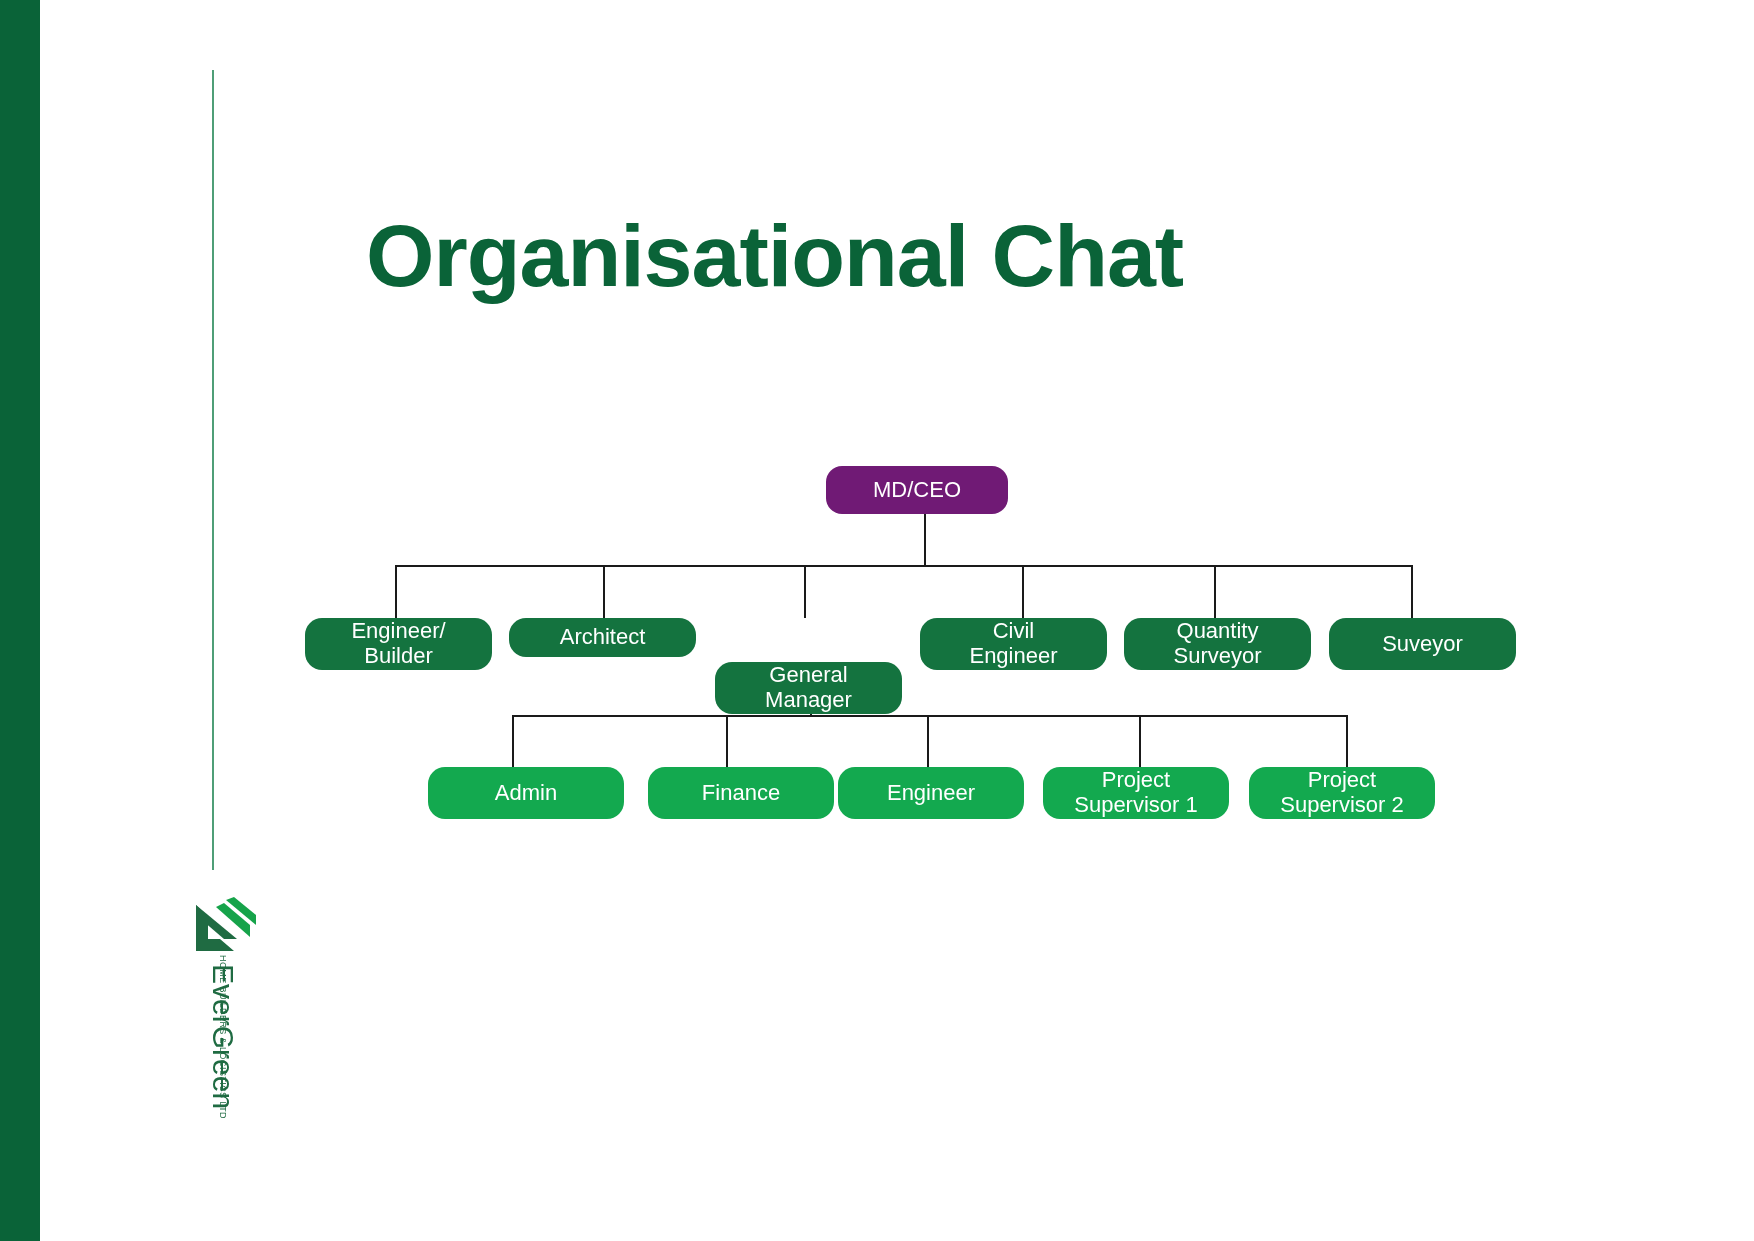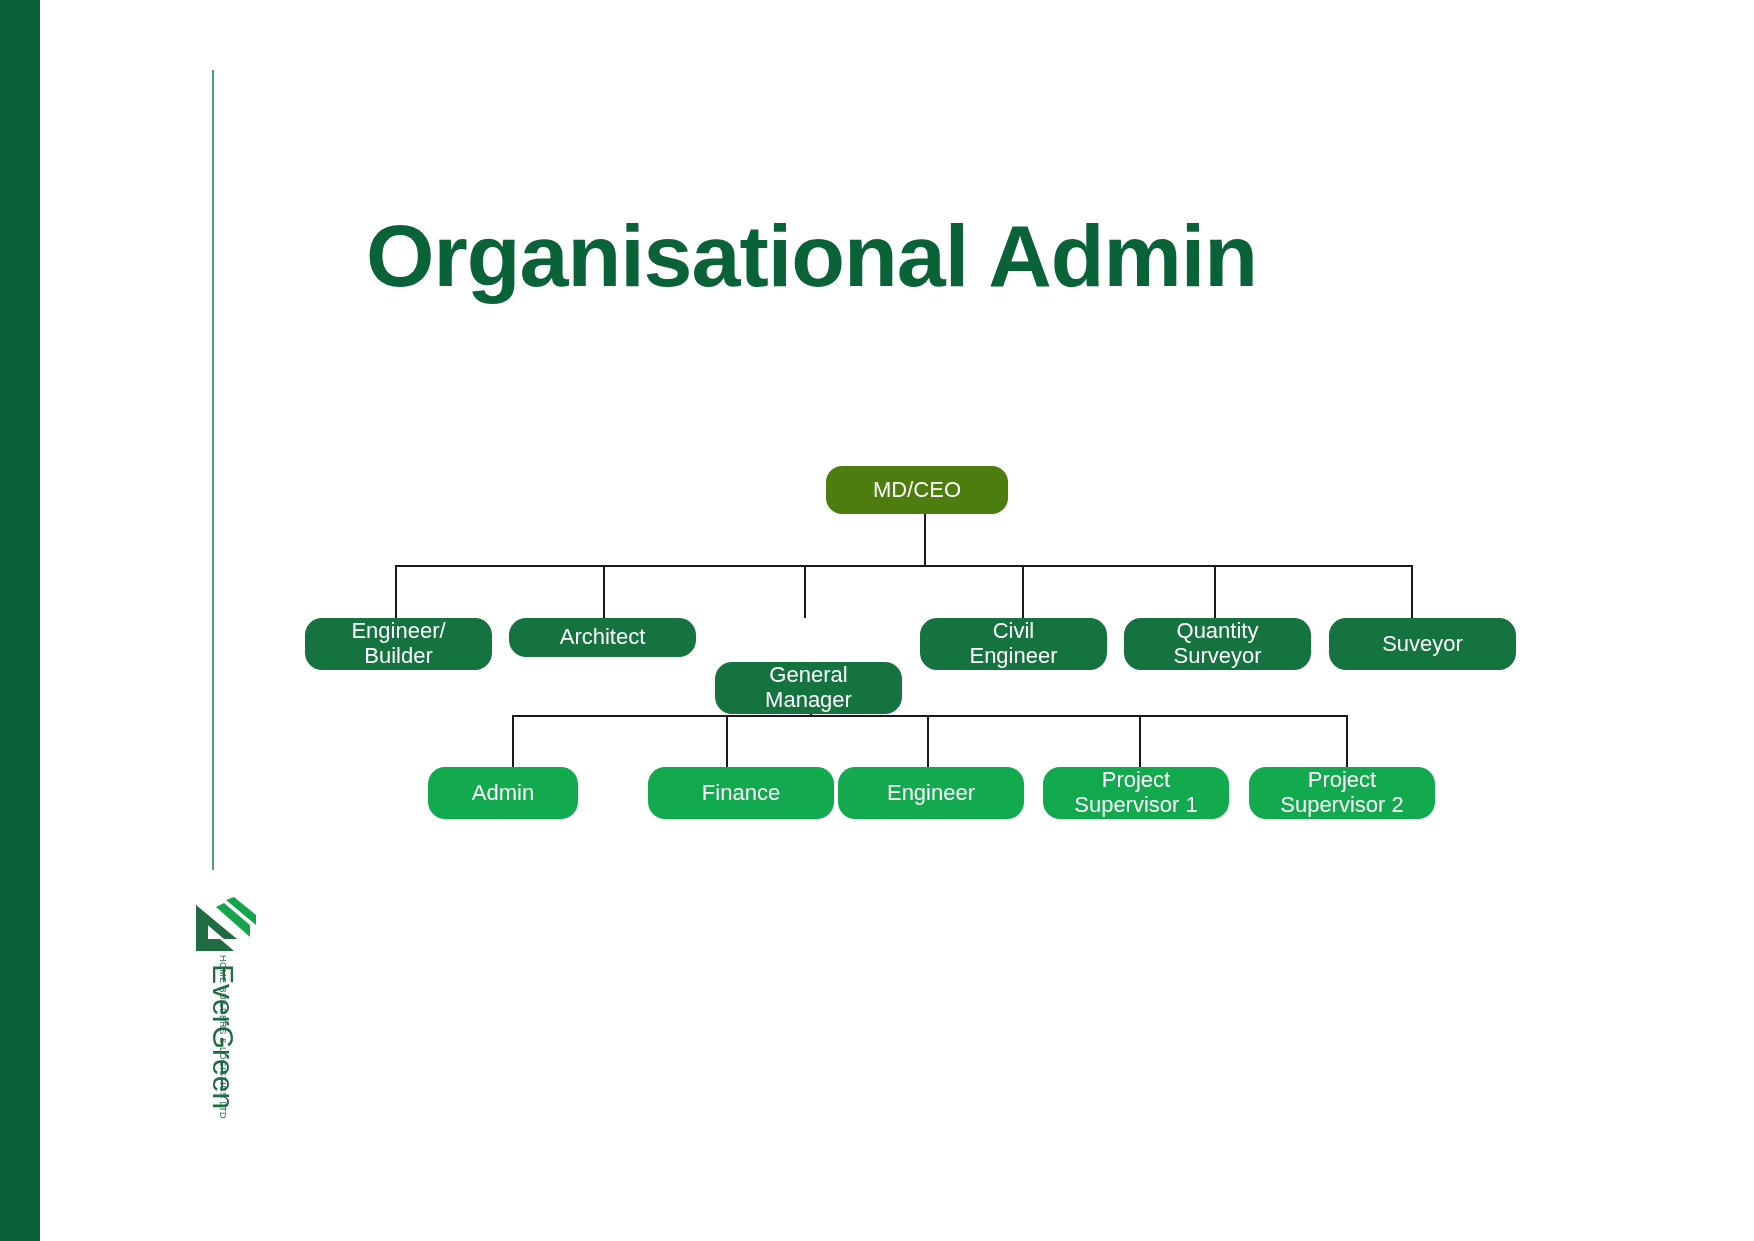--- a/index.html
+++ b/index.html
@@ -79,21 +79,21 @@
     justify-content: center;
     text-align: center;
     color: #ffffff;
     border-radius: 17px;
     font-size: 22px;
     line-height: 1.12;
     padding: 4px 8px;
     white-space: pre-line;
   }
   .node.level-0 {
-    background: #4d7c0f;
+    background: #701a75;
     border-radius: 16px;
   }
   .node.level-1 {
     background: #14733f;
   }
   .node.level-2 {
     background: #13a94f;
   }
 
   
@@ -143,21 +143,21 @@
   }
 </style>
 </head>
 <body>
 
 <div class="slide">
 
   <div class="side-bar"></div>
   <div class="thin-rule"></div>
 
-  <div class="page-title">Organisational Admin</div>
+  <div class="page-title">Organisational Chat</div>
 
   <div class="chart">
 
     <div class="conn v" style="left:924px; top:512px; height:54px;"></div>
     <div class="conn h" style="left:395px; top:565px; width:1018px;"></div>
     <div class="conn v" style="left:395px; top:565px; height:53px;"></div>
     <div class="conn v" style="left:603px; top:565px; height:53px;"></div>
     <div class="conn v" style="left:804px; top:565px; height:53px;"></div>
     <div class="conn v" style="left:1022px; top:565px; height:53px;"></div>
     <div class="conn v" style="left:1214px; top:565px; height:53px;"></div>
@@ -177,21 +177,21 @@
 Builder</div>
     <div class="node level-1" style="left:509px; top:618px; width:187px; height:39px;">Architect</div>
     <div class="node level-1" style="left:715px; top:618px; width:187px; height:52px;margin-top:44px;">General
 Manager</div>
     <div class="node level-1" style="left:920px; top:618px; width:187px; height:52px;">Civil
 Engineer</div>
     <div class="node level-1" style="left:1124px; top:618px; width:187px; height:52px;">Quantity
 Surveyor</div>
     <div class="node level-1" style="left:1329px; top:618px; width:187px; height:52px;">Suveyor</div>
 
-    <div class="node level-2" style="left:428px; top:767px; width:150px; height:52px;text-align:center;">Admin</div>
+    <div class="node level-2" style="left:428px; top:767px; width:196px; height:52px;text-align:center;">Admin</div>
     <div class="node level-2" style="left:648px; top:767px; width:186px; height:52px;">Finance</div>
     <div class="node level-2" style="left:838px; top:767px; width:186px; height:52px;">Engineer</div>
     <div class="node level-2" style="left:1043px; top:767px; width:186px; height:52px;">Project
 Supervisor 1</div>
     <div class="node level-2" style="left:1249px; top:767px; width:186px; height:52px;">Project
 Supervisor 2</div>
 
   </div>
 
   <div class="logo">

